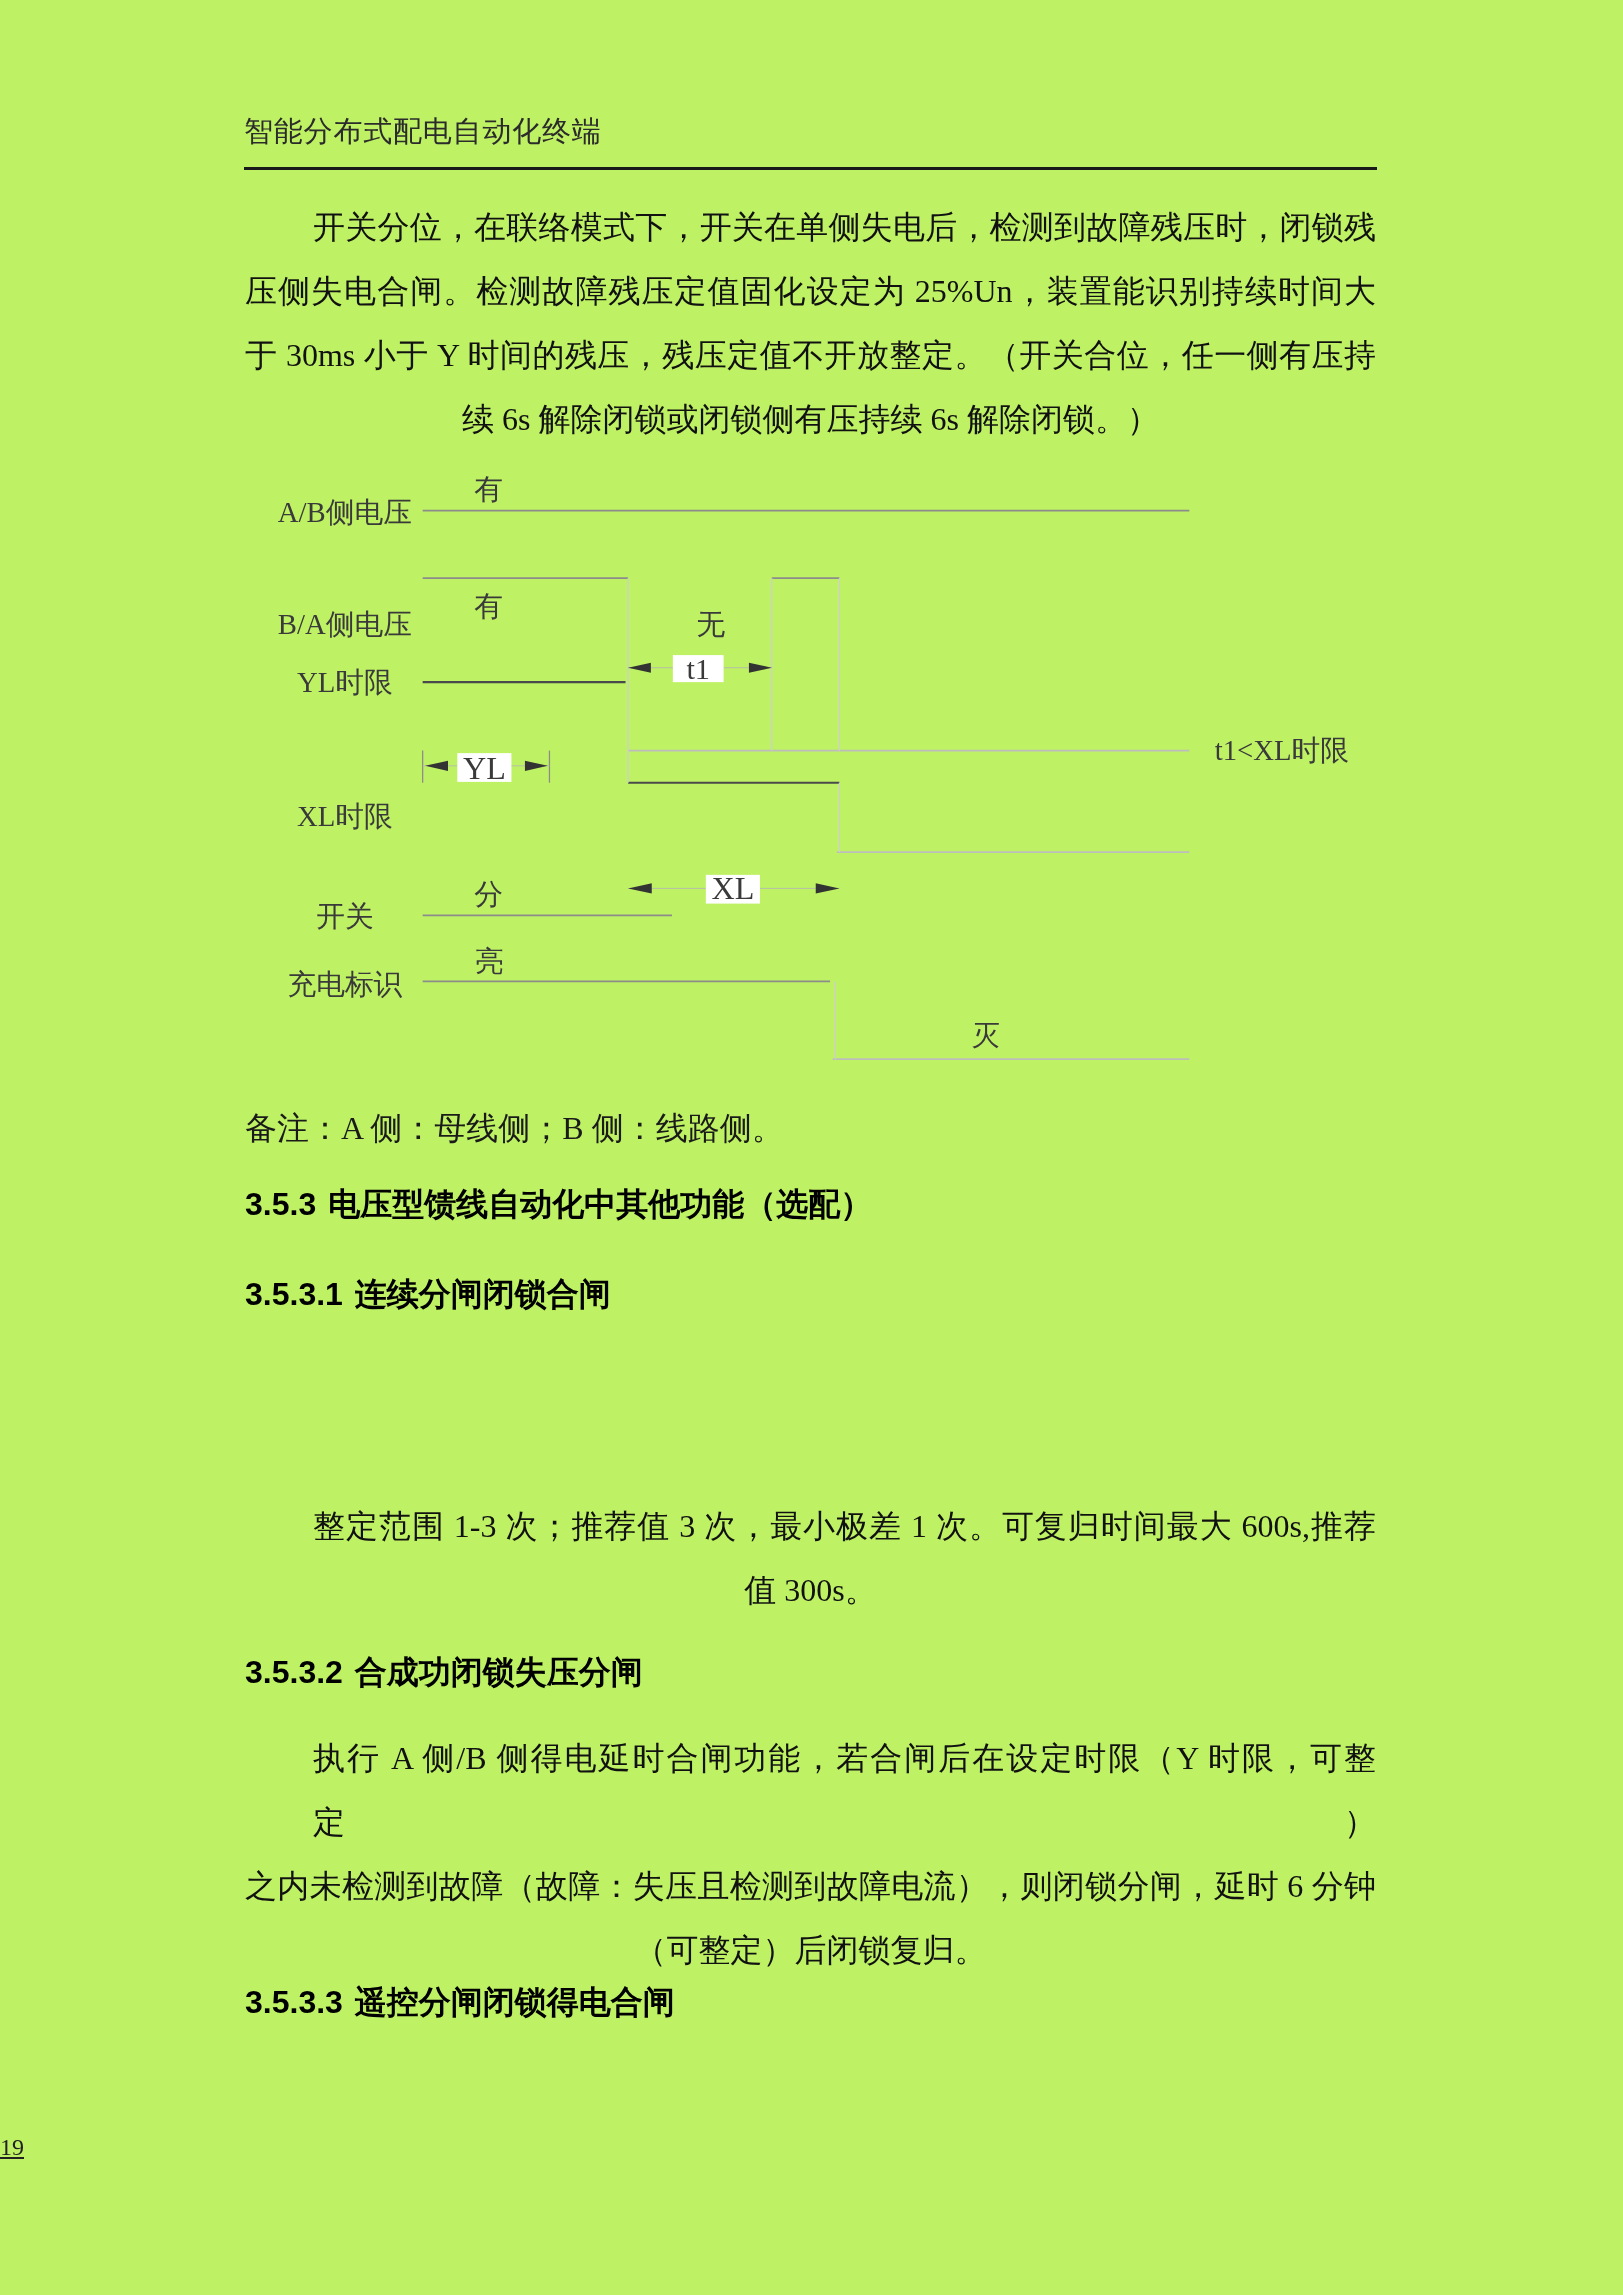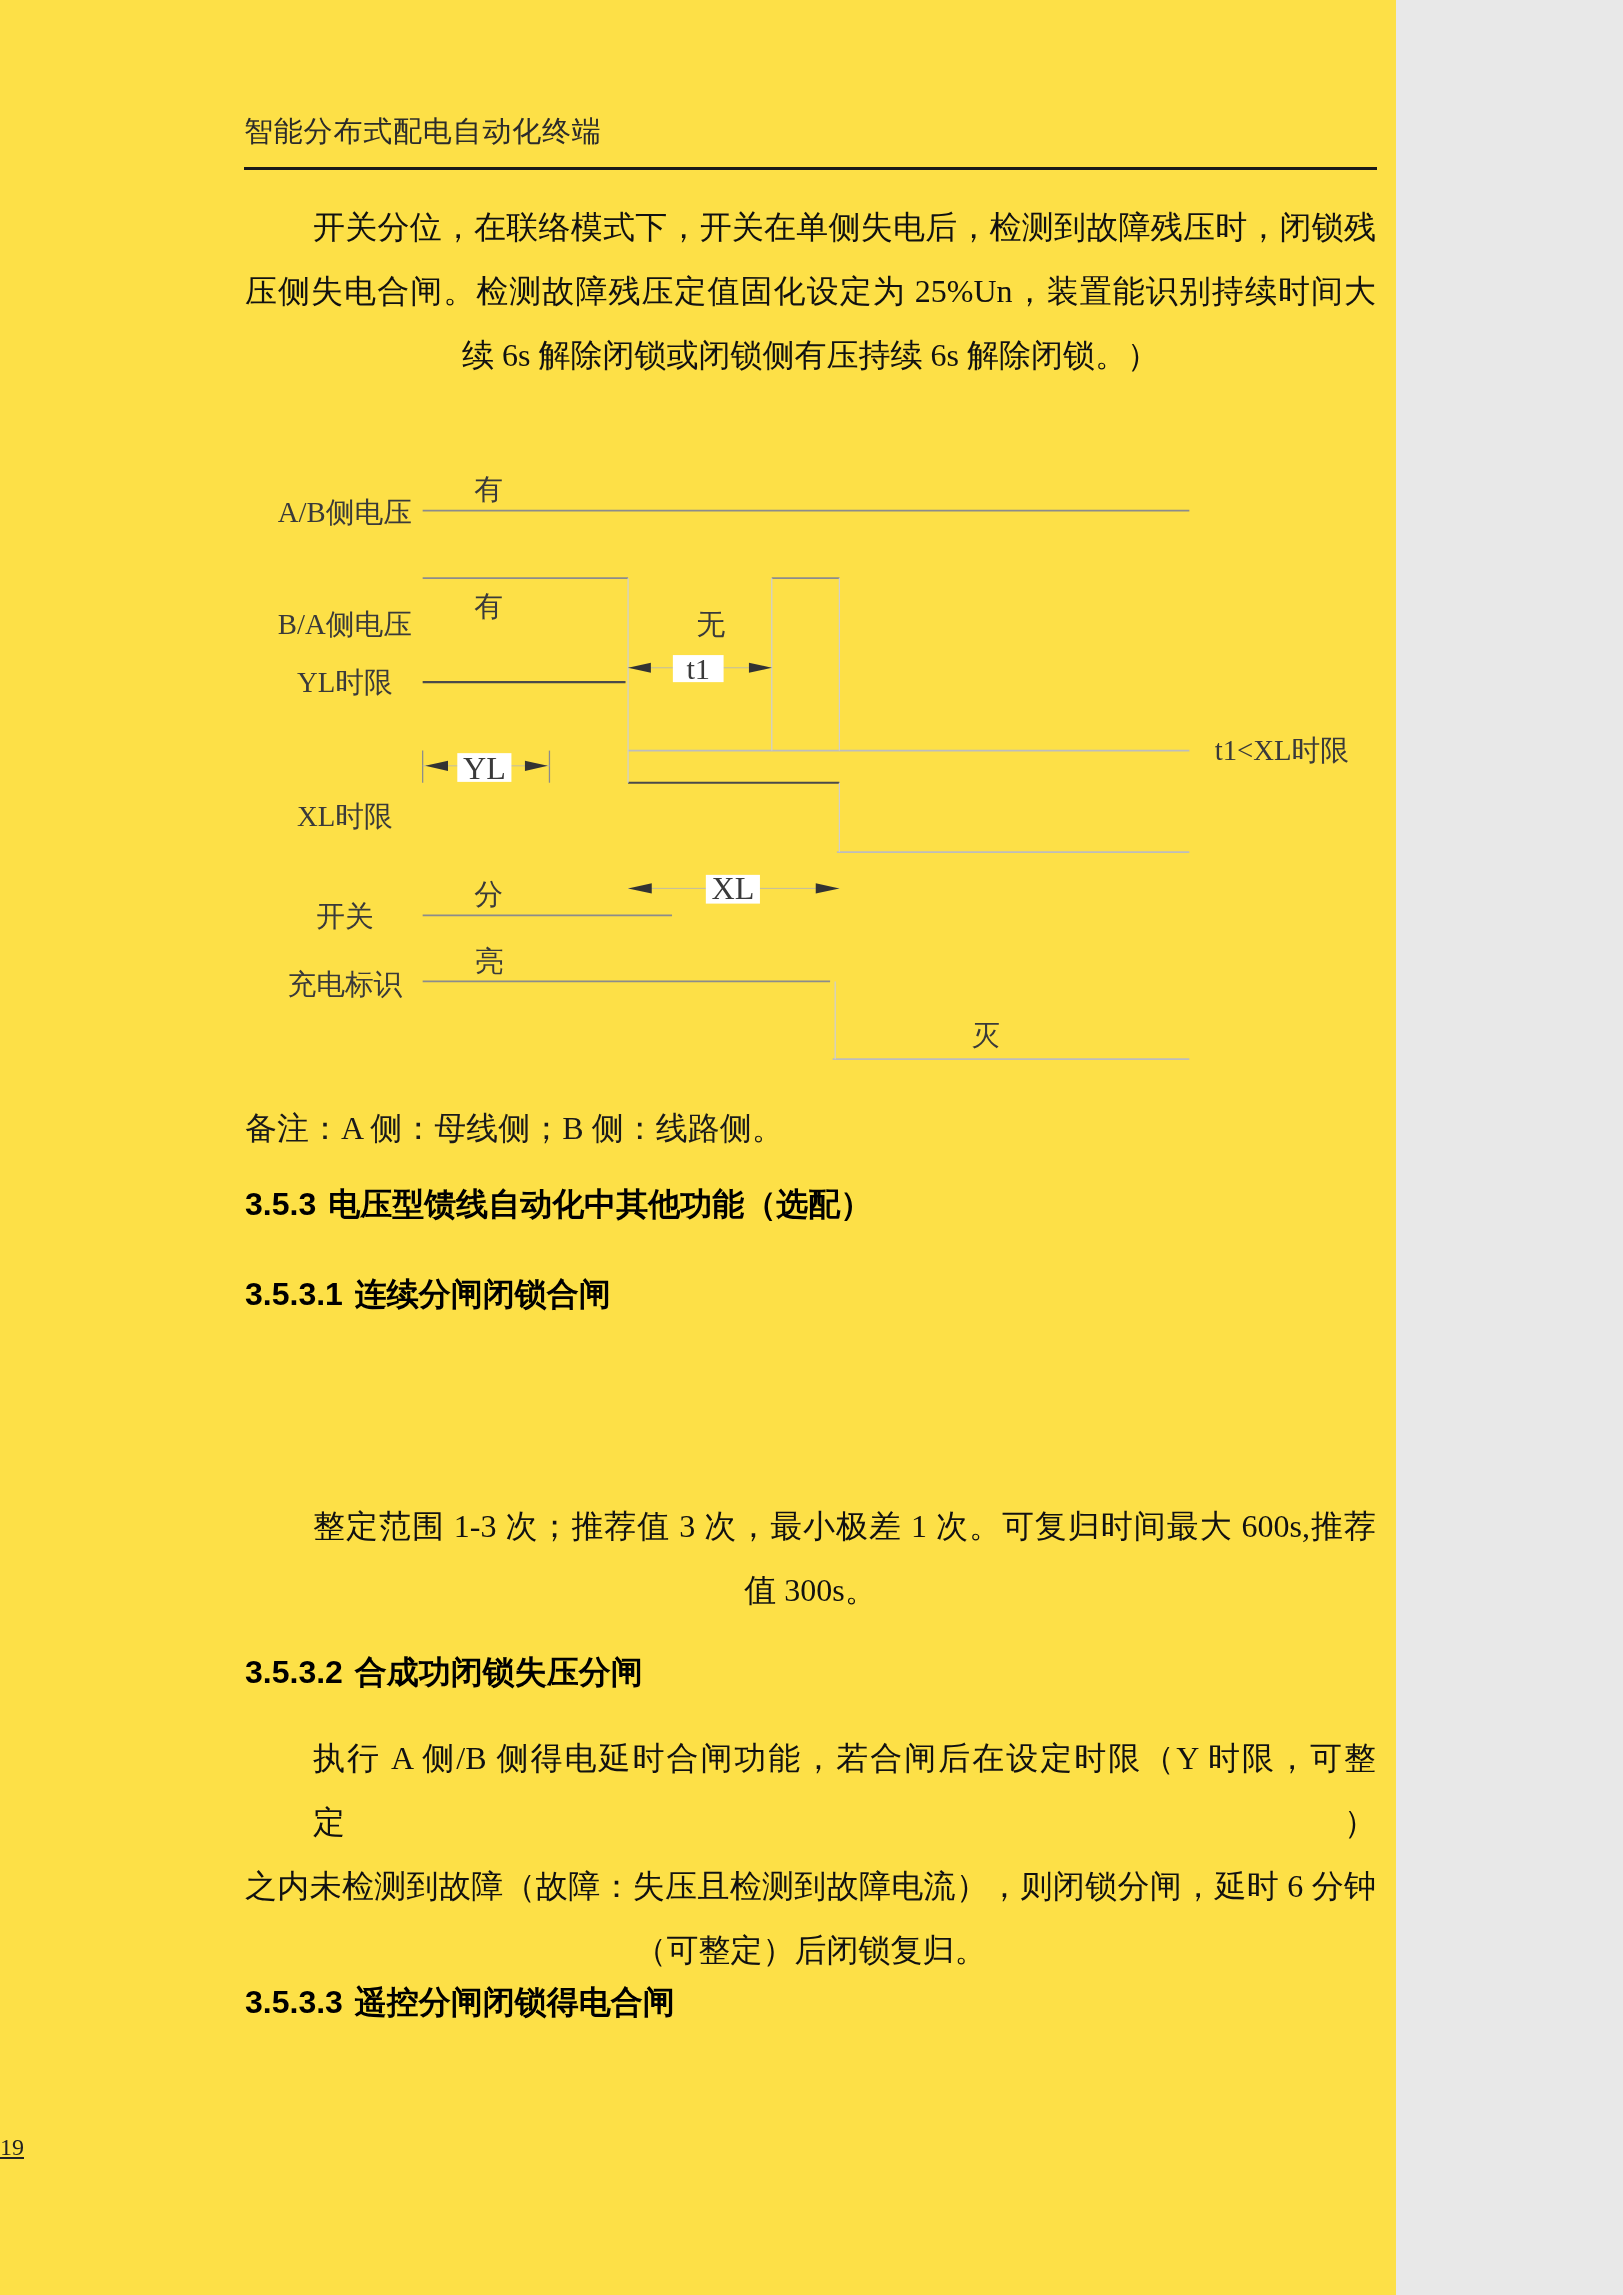--- a/index.html
+++ b/index.html
@@ -1,19 +1,19 @@
 <!DOCTYPE html>
 <html style="font-size:13.5px"><head>
 <meta charset="utf-8">
 <style>
   html,body{margin:0;padding:0;background:#e8e8e8;}
   .page{
     position:relative;
-    width:1396px;height:2295px;
-    background:#fde047;
+    width:1623px;height:2295px;
+    background:#bef264;
     font-family:"Liberation Serif","DejaVu Serif",serif;
     color:#1a1a1a;
     overflow:hidden;
   }
   .abs{position:absolute;}
   .header-title{
     left:244px;top:113px;
     font-size:29px;line-height:37px;
     color:#2b2b2b;
     letter-spacing:0.8px;
@@ -71,20 +71,21 @@
 <body>
 
 <div class="page">
 
   <div class="abs header-title">智能分布式配电自动化终端</div>
   <div class="abs header-rule"></div>
 
   <div class="abs textblock" style="top:195px">
     <div class="jline indent">开关分位，在联络模式下，开关在单侧失电后，检测到故障残压时，闭锁残</div>
     <div class="jline">压侧失电合闸。检测故障残压定值固化设定为 25%Un，装置能识别持续时间大</div>
+    <div class="jline">于 30ms 小于 Y 时间的残压，残压定值不开放整定。（开关合位，任一侧有压持</div>
     <div class="line">续 6s 解除闭锁或闭锁侧有压持续 6s 解除闭锁。）</div>
   </div>
 
   <svg class="abs diagram" viewBox="0 0 1920 760" xmlns="http://www.w3.org/2000/svg">
 
     <line class="sig-mid" x1="500" y1="63" x2="1407" y2="63"></line>
     <line class="sig-mid" x1="500" y1="143" x2="743" y2="143"></line>
     <line class="sig-mid" x1="913" y1="143" x2="993" y2="143"></line>
     <line class="sig-dark" x1="500" y1="266" x2="740" y2="266"></line>
     <line class="sig-light" x1="743" y1="347" x2="1407" y2="347"></line>

